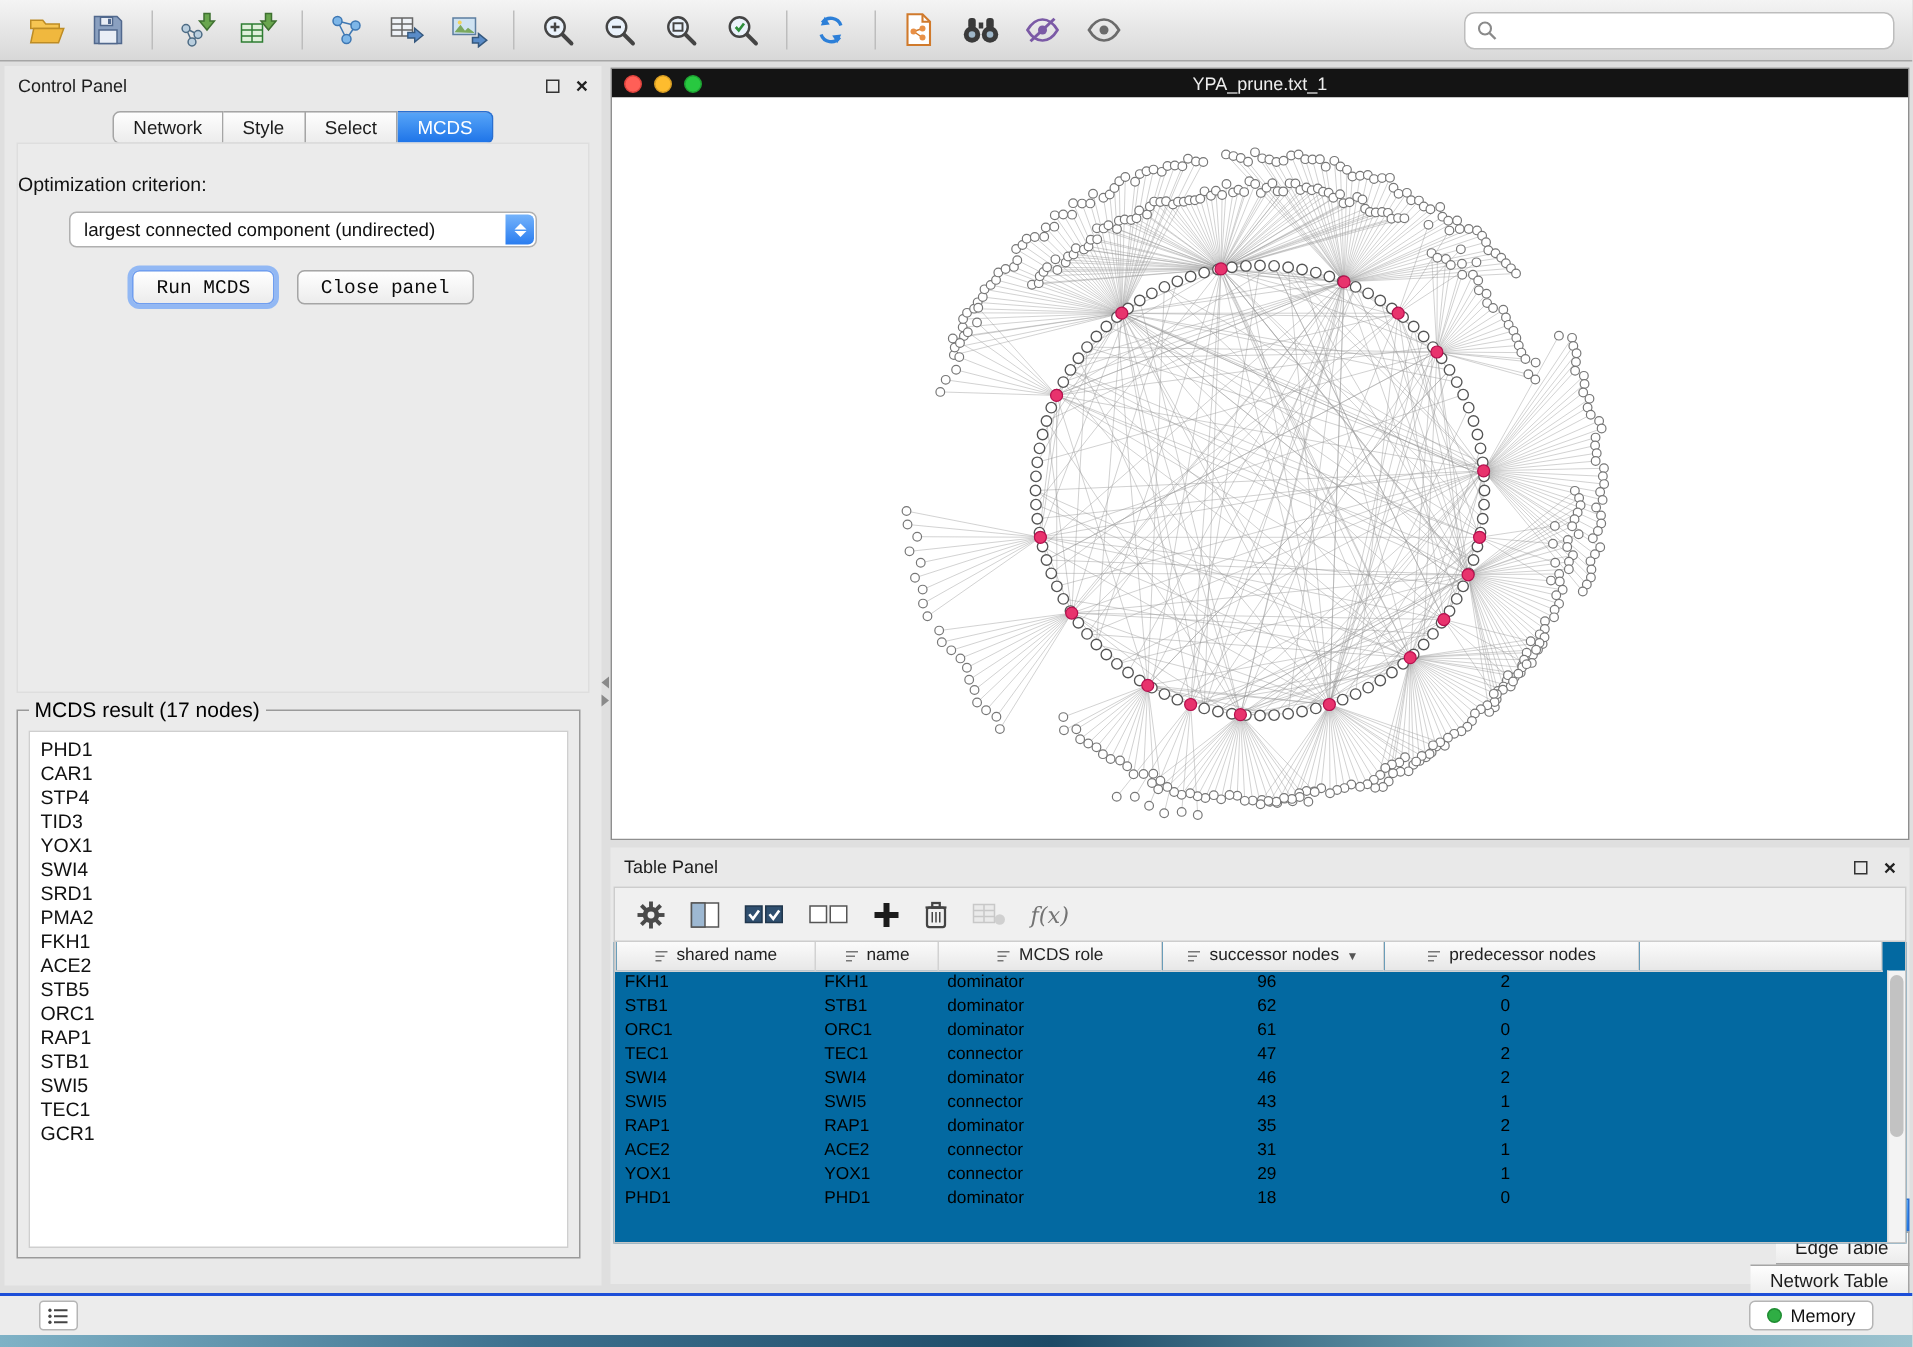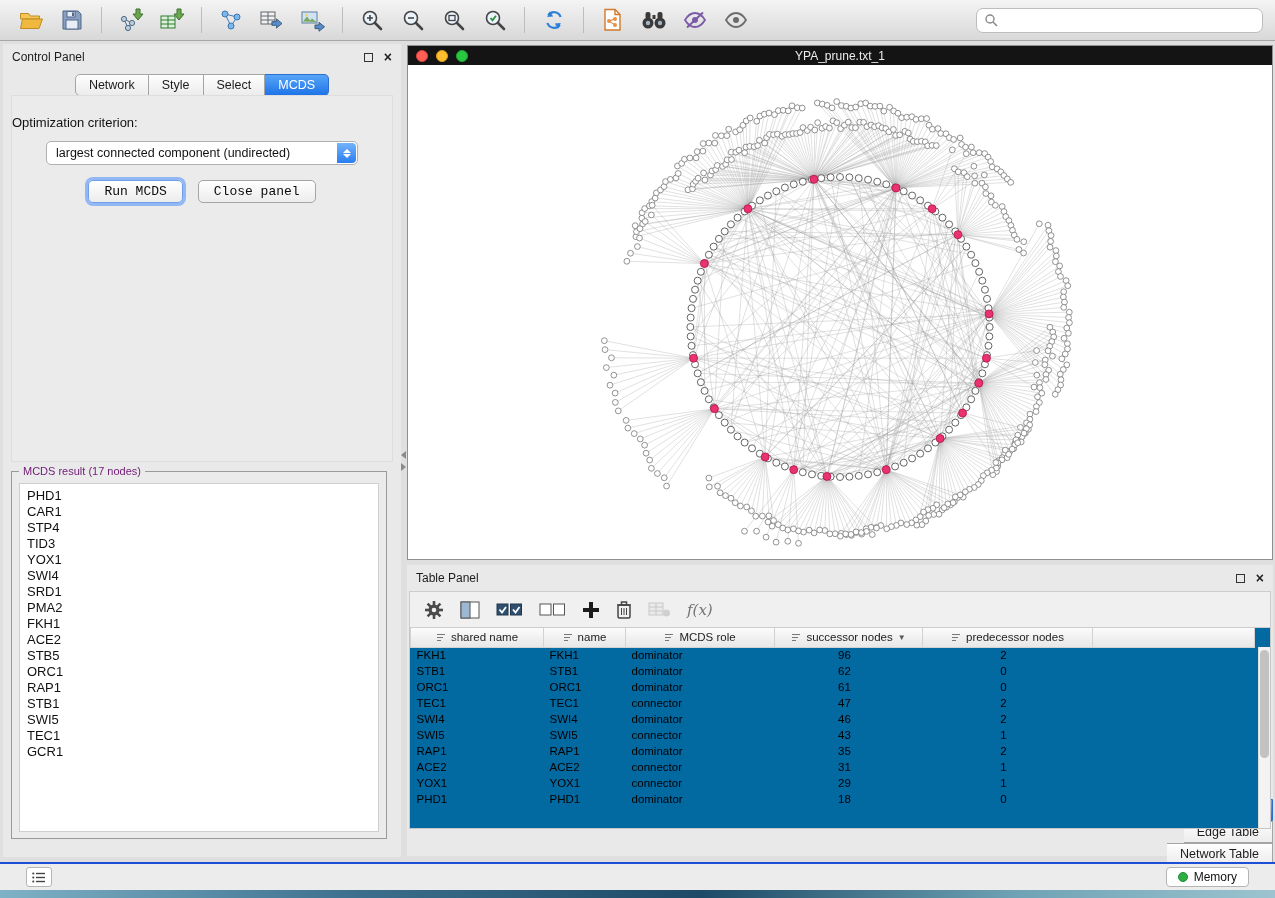--- a/index.html
+++ b/index.html
@@ -44,21 +44,21 @@
   .stepper i { width:0; height:0; border-left:4px solid transparent; border-right:4px solid transparent; }
   .stepper .up { border-bottom:4.5px solid #fff; }
   .stepper .dn { border-top:4.5px solid #fff; }
   .btn-row { display:flex; justify-content:center; gap:15px; margin-top:15px; }
   .btn { background:linear-gradient(#ffffff,#ececec); border:1px solid #a5a5a5; border-radius:5px;
     font-size:13px; padding:3px 15px; color:#0a0a0a; font-family:Liberation Mono, monospace; }
   .btn.focused { box-shadow:0 0 0 3px rgba(86,150,250,.6); border-color:#6f9ef0; }
 
   .mcds-fieldset { position:absolute; left:8px; right:14px; top:421px; bottom:18px;
     border:1px solid #9a9a9a; background:#ebebeb; }
-  .mcds-fieldset legend { font-size:11px; padding:0 4px; margin-left:7px; color:#701a75; }
+  .mcds-fieldset legend { font-size:14px; padding:0 4px; margin-left:7px; color:#000000; }
   .mcds-list { position:absolute; left:7px; right:7px; top:6px; bottom:6px; background:#fff;
     border:1px solid #cfcfcf; overflow:hidden; font-size:13px; line-height:16px; padding:4px 0 0 7px; }
   .mcds-item { height:16px; }
 
   
   .net-window { position:absolute; left:407px; top:45px; width:866px; height:515px;
     border:1px solid #8f8f8f; background:#fff; }
   .net-titlebar { height:19px; background:#141414; position:relative; display:flex; align-items:center; }
   .lights { display:flex; gap:8px; margin-left:8px; z-index:2; }
   .light { width:12px; height:12px; border-radius:50%; }

